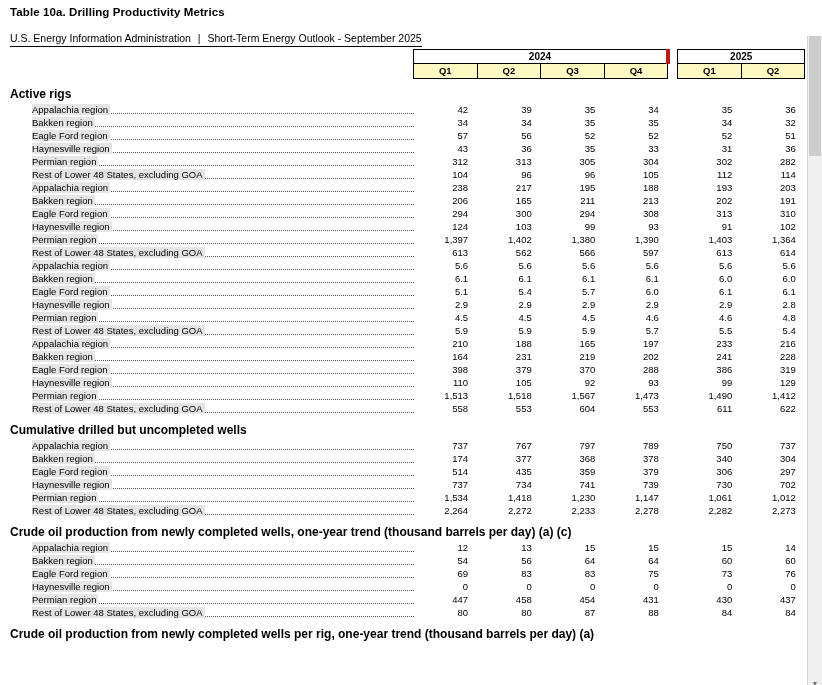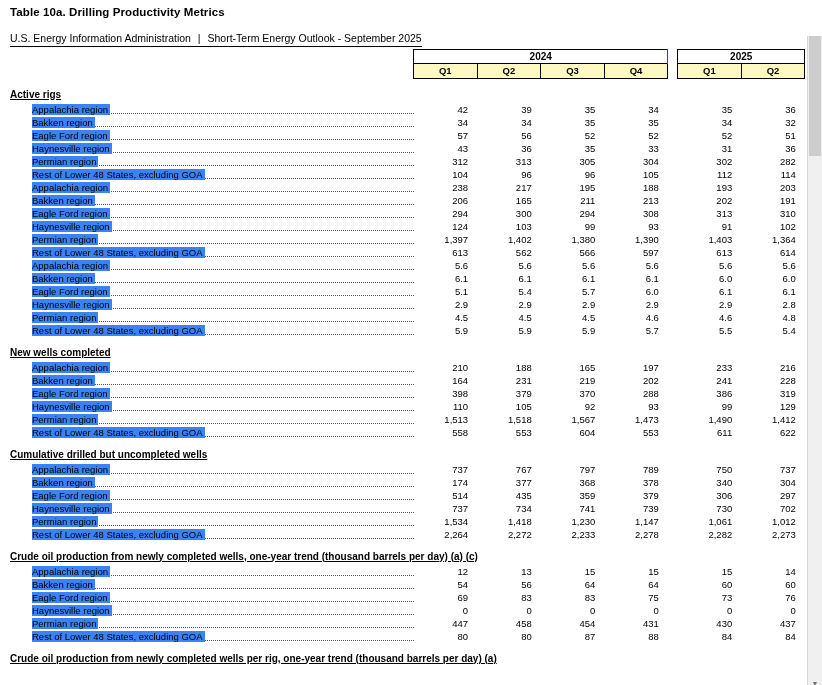--- a/index.html
+++ b/index.html
@@ -69,39 +69,38 @@
     background: #fef9c3;
   }
   .hdr-blank {
     border: none;
     background: #fff;
   }
   .hdr-gap {
     border: none;
     background: #fff;
   }
-  tr.header-year td.yr-cell.y2024 { border-right: 1px solid #b91c1c; }
+  tr.header-year td.yr-cell.y2024 { border-right: 4px solid #b91c1c; }
 
   
   .section-title {
     font-weight: bold;
-    font-size: 10px;
+    font-size: 12px;
     padding: 7px 0 1px 0;
     white-space: nowrap;
-    text-decoration: underline;
   }
   .row-label {
     font-size: 9.5px;
     padding-left: 22px;
     white-space: nowrap;
     position: relative;
     overflow: hidden;
   }
   .row-label .txt {
-    background: #3b82f6;
+    background: #e5e5e5;
     padding-right: 2px;
     position: relative;
     z-index: 2;
   }
   .row-label .dots {
     position: absolute;
     left: 22px;
     right: 0;
     bottom: 2px;
     border-bottom: 1px dotted #555;
@@ -388,23 +387,20 @@
           <td class="row-label"><span class="dots"></span><span class="txt">Rest of Lower 48 States, excluding GOA</span></td>
           <td class="num">5.9</td>
           <td class="num">5.9</td>
           <td class="num">5.9</td>
           <td class="num">5.7</td>
           <td></td>
           <td class="num">5.5</td>
           <td class="num">5.4</td>
           <td></td>
         </tr>
-        <tr class="section">
-          <td class="section-title" colspan="8">New wells completed</td>
-        </tr>
         <tr class="data">
           <td class="row-label"><span class="dots"></span><span class="txt">Appalachia region</span></td>
           <td class="num">210</td>
           <td class="num">188</td>
           <td class="num">165</td>
           <td class="num">197</td>
           <td></td>
           <td class="num">233</td>
           <td class="num">216</td>
           <td></td>

